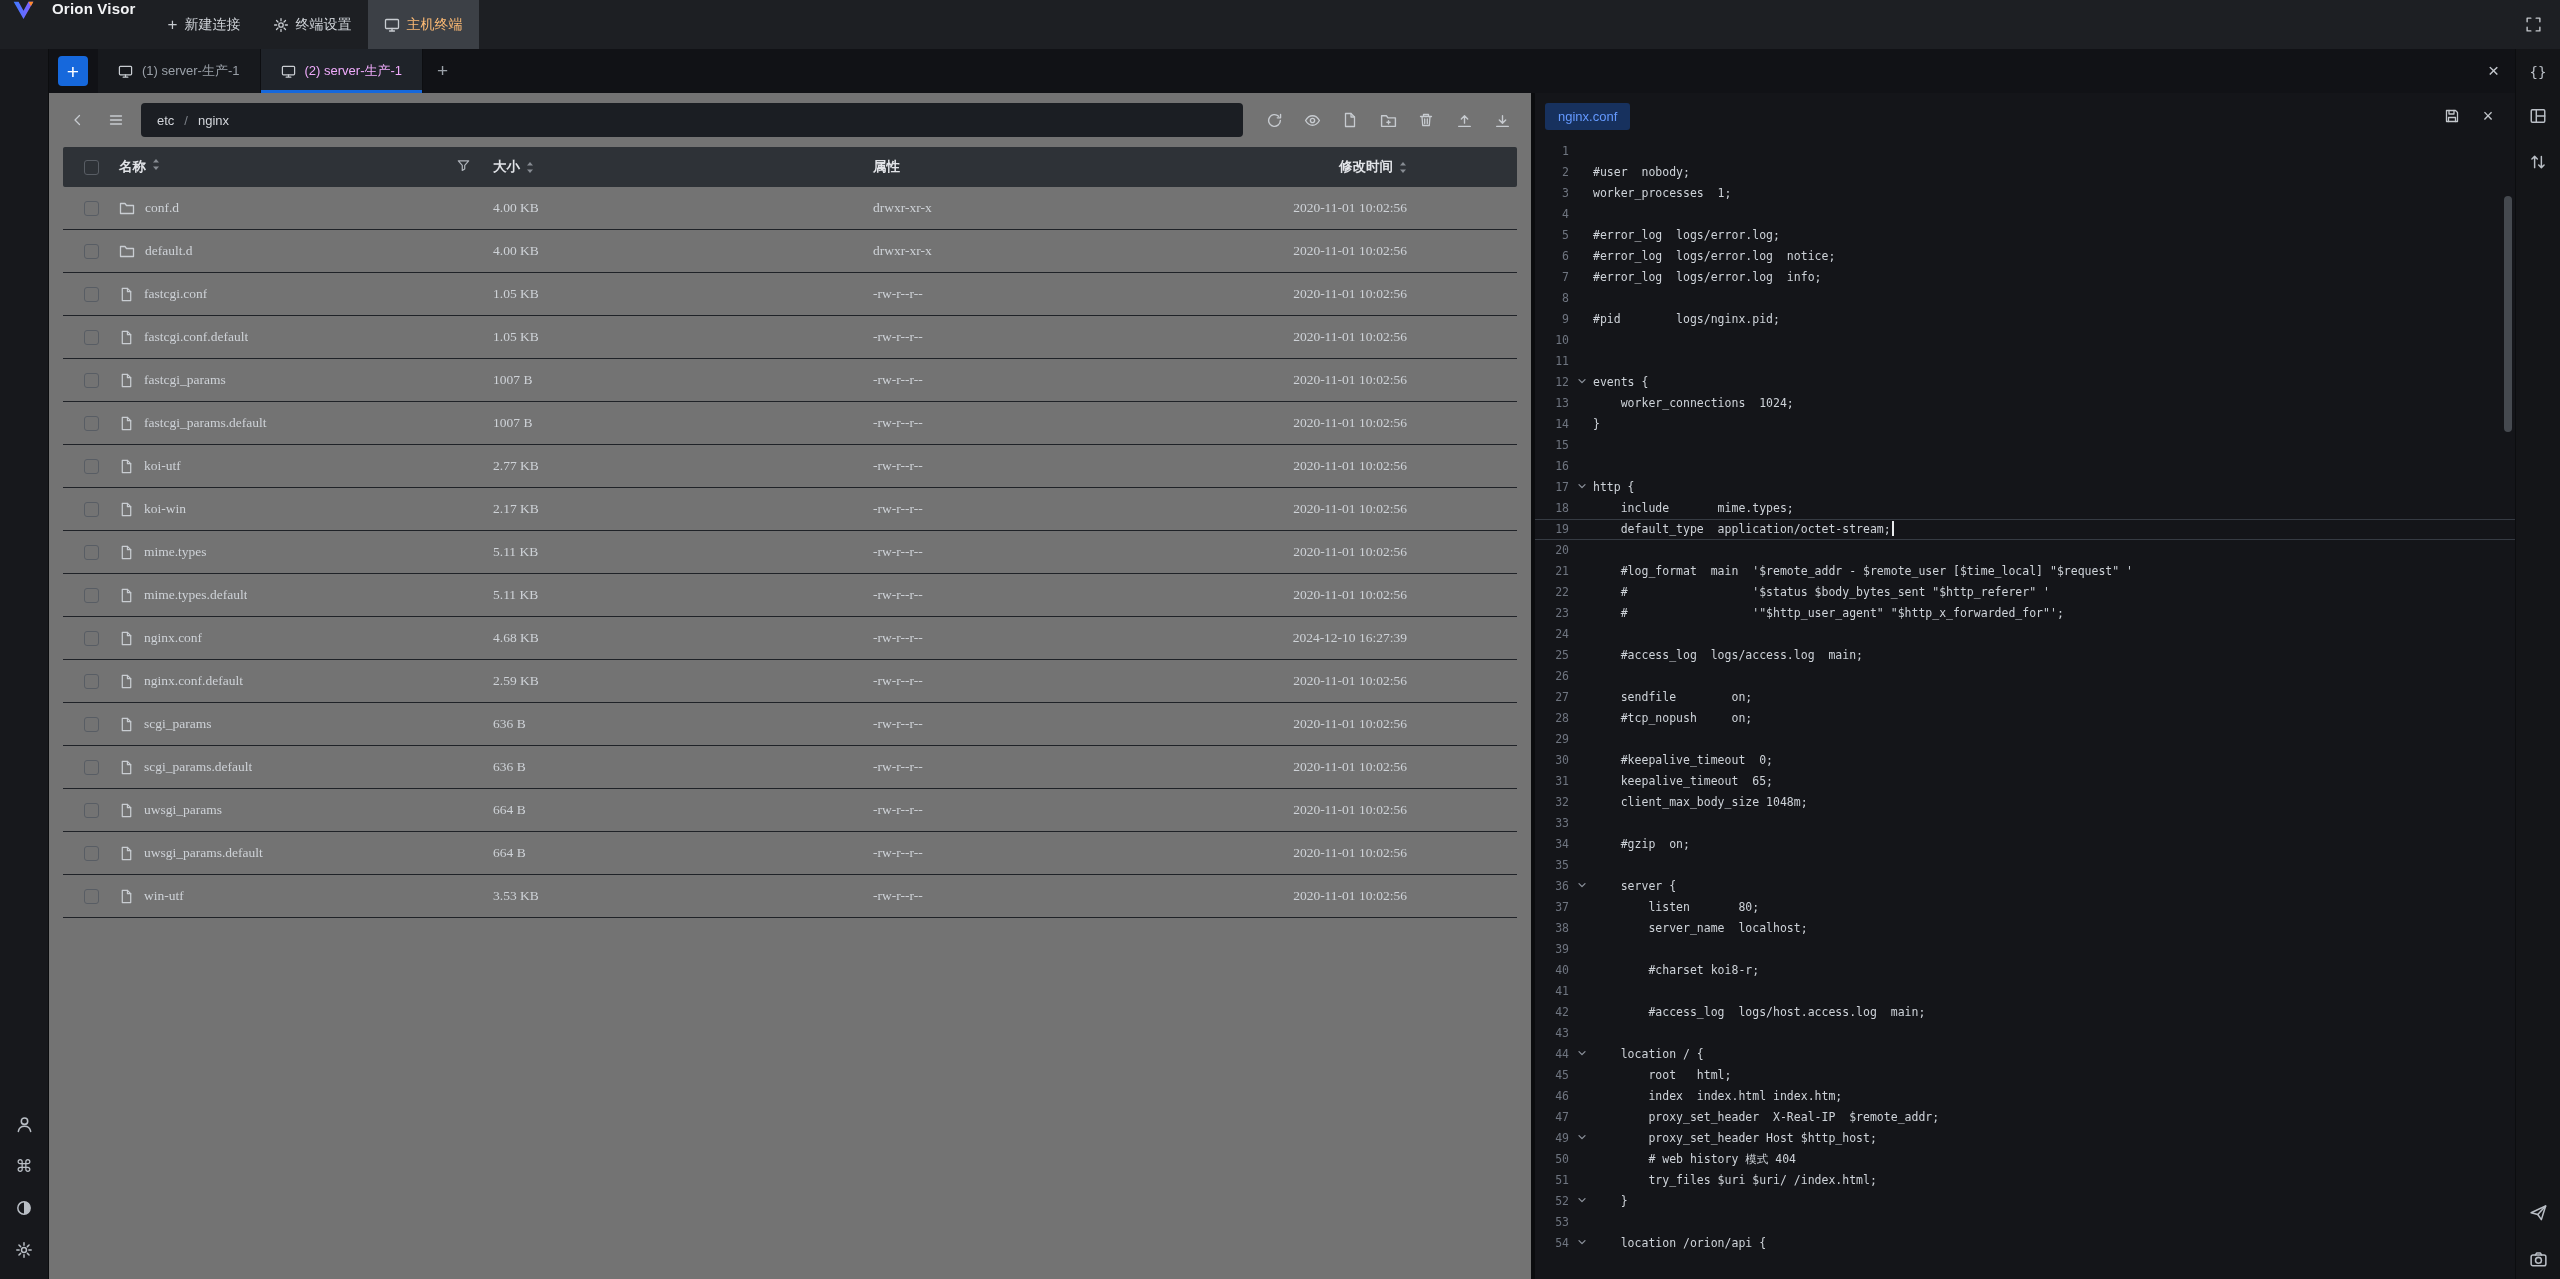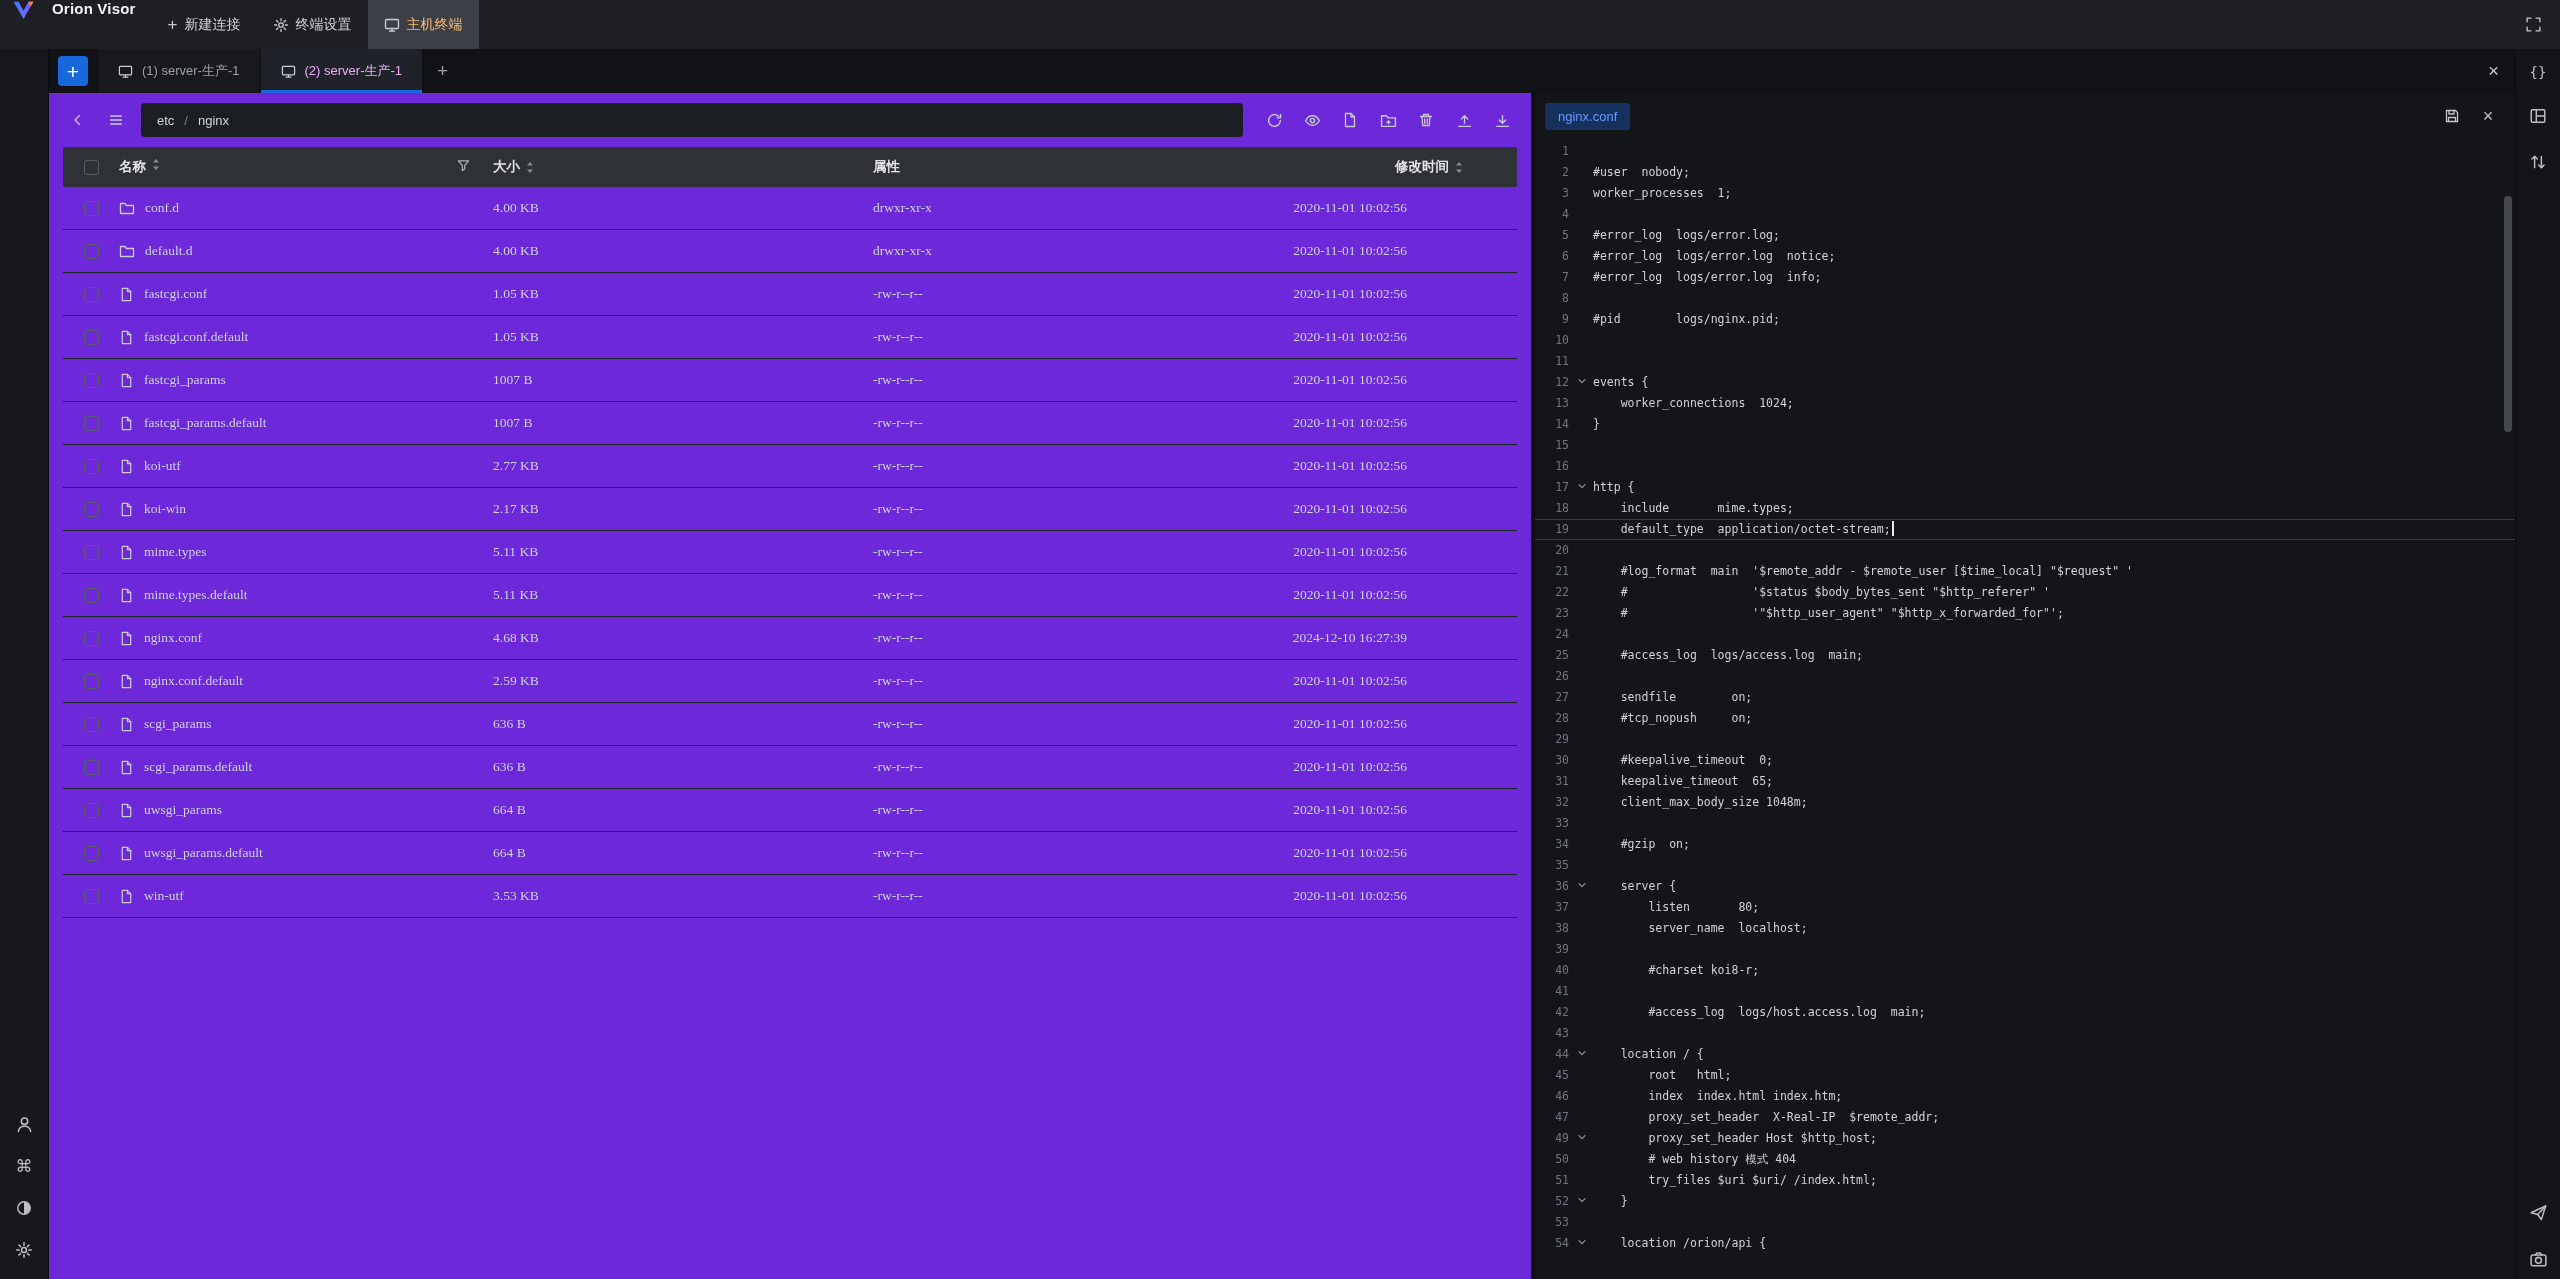--- a/index.html
+++ b/index.html
@@ -40,21 +40,21 @@
   .tab.active { background:#1f2329; color:#f0abfc; }
   .tab.active::after { content:""; position:absolute; left:0; right:0; bottom:0; height:3px; background:#1668dc; }
   .tab-add { background:none; border:none; color:#9aa0a8; font-size:19px; padding:0 14px; cursor:pointer; }
   .tabbar .flex { flex:1; }
   .tabbar-close { background:none; border:none; color:#c3c7cc; font-size:19px; cursor:pointer; padding:0 4px; }
 
   
   .content { flex:1; display:flex; gap:4px; background:#0b0c0e; min-height:0; }
 
   
-  .file-panel { flex:1; min-width:0; background:#6d28d9; display:flex; flex-direction:column; padding:10px 14px 0; }
+  .file-panel { flex:1; min-width:0; background:#737373; display:flex; flex-direction:column; padding:10px 14px 0; }
   .file-toolbar { display:flex; align-items:center; gap:8px; margin-bottom:10px; flex:none; }
   .tool-btn { width:30px; height:30px; flex:none; background:none; border:none; border-radius:4px;
               color:#c7cbd0; display:flex; align-items:center; justify-content:center; cursor:pointer; }
   .breadcrumb { flex:1; height:34px; background:#1b1e23; border-radius:4px; display:flex; align-items:center;
                 gap:10px; padding:0 16px; font-size:13px; color:#d2d5da; margin:0 8px 0 2px; }
   .crumb-sep { color:#7b8087; }
   .crumb { cursor:pointer; }
 
   .file-table { flex:1; min-height:0; font-size:13.5px; }
   .t-grid { display:grid; grid-template-columns:56px 374px 380px 380px 1fr; align-items:center; }
@@ -62,21 +62,21 @@
   .t-row { height:43px; border-bottom:1px solid #1f2227; color:#ced2d7;font-family:Liberation Serif, serif; }
   .cell-check { display:flex; justify-content:center; }
   .checkbox { width:15px; height:15px; border:1.5px solid #585d64; border-radius:3px; background:transparent; cursor:pointer; }
   .cell-name { display:flex; align-items:center; gap:10px; min-width:0; }
   .cell-name .f-name { overflow:hidden; text-overflow:ellipsis; white-space:nowrap; cursor:pointer; }
   .f-ic { color:#c9cdd2; display:flex; }
   .head-name { display:flex; align-items:flex-start; gap:6px; }
   .head-name .filter { margin-left:auto; margin-right:22px; color:#aeb3ba; display:flex; cursor:pointer; }
   .head-inline { display:flex; align-items:center; gap:6px; }
   .cell-time { text-align:right; padding-right:110px; }
-  .head-time { display:flex; align-items:center; justify-content:flex-end; gap:6px; padding-right:54px; }
+  .head-time { display:flex; align-items:center; justify-content:flex-end; gap:6px; padding-right:110px; }
   .sorter { display:flex; color:#878c93; cursor:pointer; }
 
   
   .editor-panel { width:980px; flex:none; background:#141519; display:flex; flex-direction:column; position:relative; }
   .editor-header { height:46px; flex:none; display:flex; align-items:center; padding:0 14px 0 10px; gap:10px; }
   .file-chip { background:#17315e; color:#6499ff; font-size:13px; padding:6px 13px; border-radius:3px; cursor:pointer; }
   .editor-header .flex { flex:1; }
   .icon-btn { background:none; border:none; color:#c3c7cc; display:flex; align-items:center; justify-content:center;
               width:26px; height:26px; cursor:pointer; }
   .icon-btn.close-x { font-size:18px; }

